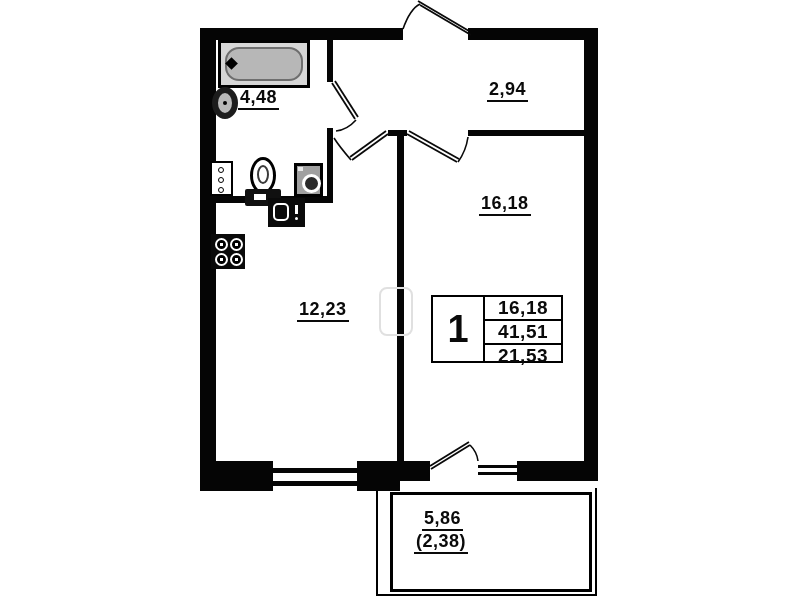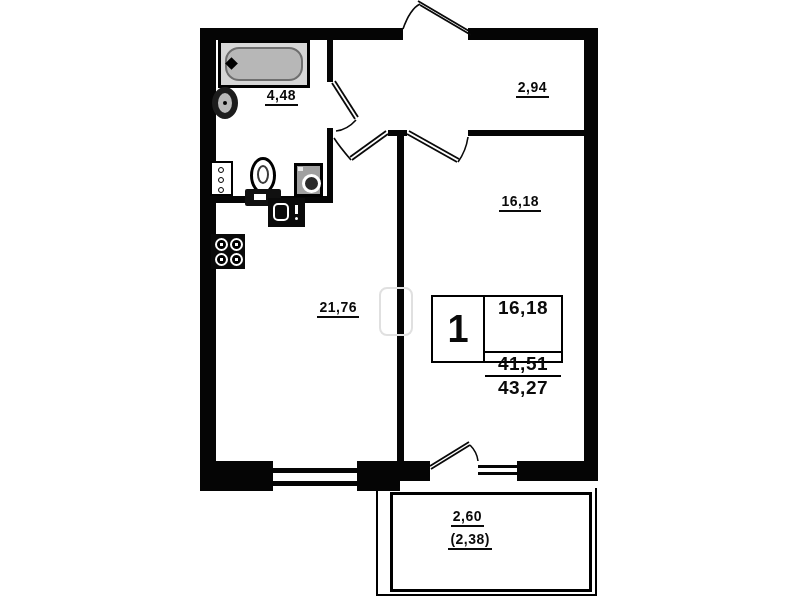--- a/index.html
+++ b/index.html
@@ -8,31 +8,31 @@
     font-family:"Liberation Sans", sans-serif;font-weight:700;color:#0a0a0a;
   }
   .wall{position:absolute;background:#050505;}
   
   .window{position:absolute;background:#ffffff;}
   .window .stripe{position:absolute;left:0;right:0;background:#050505;}
   
   .balcony-outer{position:absolute;border:2px solid #000;border-top:none;background:#fff;}
   .balcony-inner{position:absolute;border:3px solid #000;background:#fff;}
   
-  .room-label{position:absolute;text-align:right;font-size:14px;letter-spacing:0.5px;white-space:nowrap;}
+  .room-label{position:absolute;text-align:left;font-size:18px;letter-spacing:0.5px;white-space:nowrap;}
   .room-label span{border-bottom:2px solid #0a0a0a;padding:0 2px 1px 2px;}
   
   .info-table{position:absolute;left:431px;top:295px;width:132px;height:68px;
     border:2.5px solid #000;background:#fff;display:flex;box-sizing:border-box;}
   .info-table .num-cell{width:50px;border-right:2.5px solid #000;display:flex;
     align-items:center;justify-content:center;font-size:38px;}
   .info-table .rows{flex:1;display:flex;flex-direction:column;}
   .info-table .rows .row{flex:1;display:flex;align-items:center;justify-content:center;
     font-size:19px;letter-spacing:0.5px;}
-  .info-table .rows .row.mid{border-top:2.5px solid #000;border-bottom:2.5px solid #000;margin-top:32px;}
+  .info-table .rows .row.mid{border-top:2.5px solid #000;border-bottom:2.5px solid #000;}
   
   .bathtub{position:absolute;left:218px;top:40px;width:92px;height:48px;
     border:3px solid #000;background:#d6d6d6;box-sizing:border-box;}
   .bathtub .tub{position:absolute;left:4px;top:4px;right:4px;bottom:4px;
     border:2.5px solid #6e6e6e;background:#b7b7b7;border-radius:14px;}
   .bathtub .faucet{position:absolute;left:6px;top:16px;width:9px;height:9px;background:#000;transform:rotate(45deg);}
   .washbasin{position:absolute;left:212px;top:87px;width:26px;height:32px;border-radius:50%;
     border:6px solid #1c1c1c;background:#b9b9b9;box-sizing:border-box;}
   .washbasin .dot{position:absolute;left:5px;top:8px;width:4px;height:4px;background:#000;border-radius:50%;}
   .toilet-bowl{position:absolute;left:250px;top:157px;width:26px;height:37px;
@@ -164,31 +164,31 @@
   <div class="room-label" style="left:238px;top:87px;width:60px;">
     <span>4,48</span>
   </div>
   <div class="room-label" style="left:487px;top:79px;width:62px;">
     <span>2,94</span>
   </div>
   <div class="room-label" style="left:479px;top:193px;width:62px;">
     <span>16,18</span>
   </div>
   <div class="room-label" style="left:297px;top:299px;width:62px;">
-    <span>21,76</span>
+    <span>12,23</span>
   </div>
   <div class="room-label" style="left:422px;top:508px;width:62px;">
-    <span>2,60</span>
+    <span>5,86</span>
   </div>
   <div class="room-label" style="left:414px;top:531px;width:78px;">
     <span>(2,38)</span>
   </div>
 
   <div class="info-table">
     <div class="num-cell">1</div>
     <div class="rows">
       <div class="row">16,18</div>
       <div class="row mid">41,51</div>
-      <div class="row">43,27</div>
+      <div class="row">21,53</div>
     </div>
   </div>
 
 </div>
 
 </body></html>

